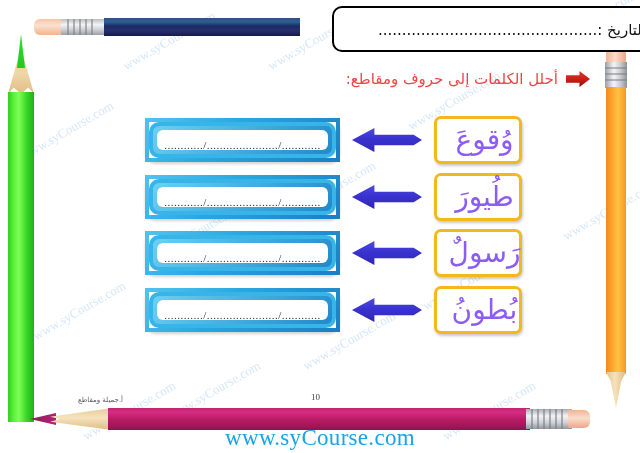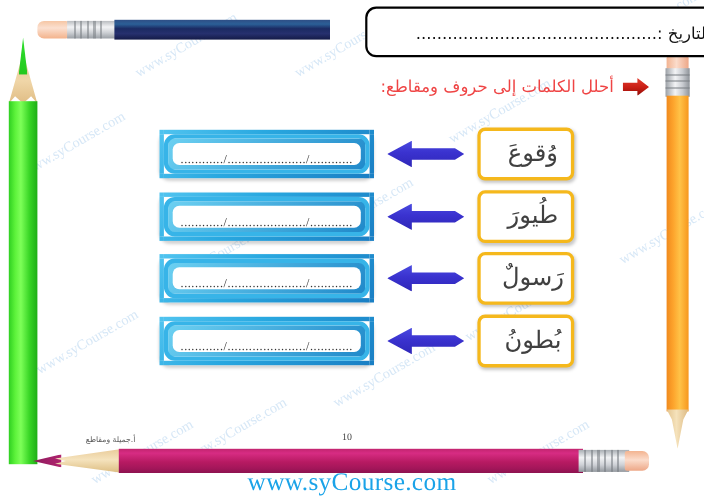--- a/index.html
+++ b/index.html
@@ -252,22 +252,22 @@
     box-sizing: border-box;
     box-shadow: 1px 2px 3px rgba(0,0,0,.22);
     display: flex;
     align-items: center;
     justify-content: center;
     flex: 0 0 auto;
   }
   .word-text {
     direction: rtl;
     font-family: "DejaVu Sans", sans-serif;
-    font-size: 22px;
-    color: #404040;
+    font-size: 28px;
+    color: #8b5cf6;
     line-height: 1;
     white-space: nowrap;
     margin-left: 13px;
   }
 
   
   #page-number {
     position: absolute;
     left: 311px; top: 392px;
     font-family: "Liberation Serif", serif;

